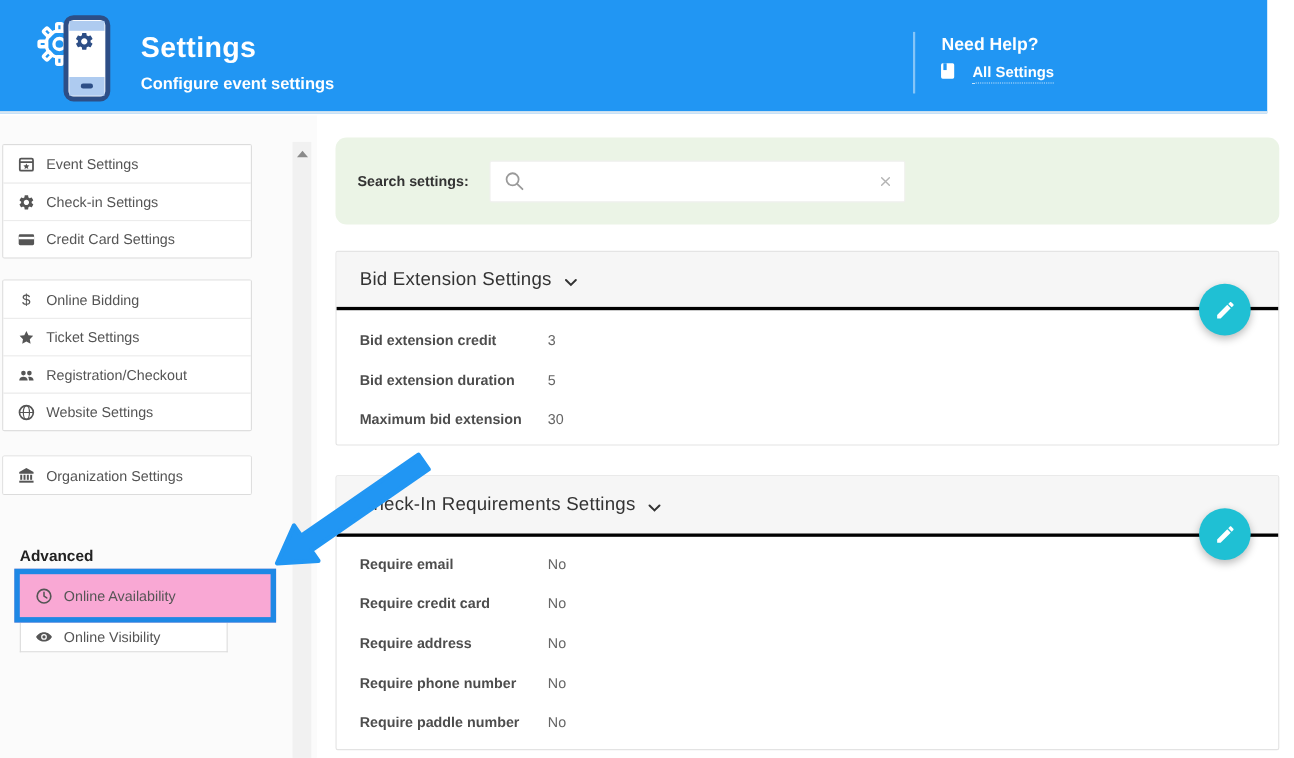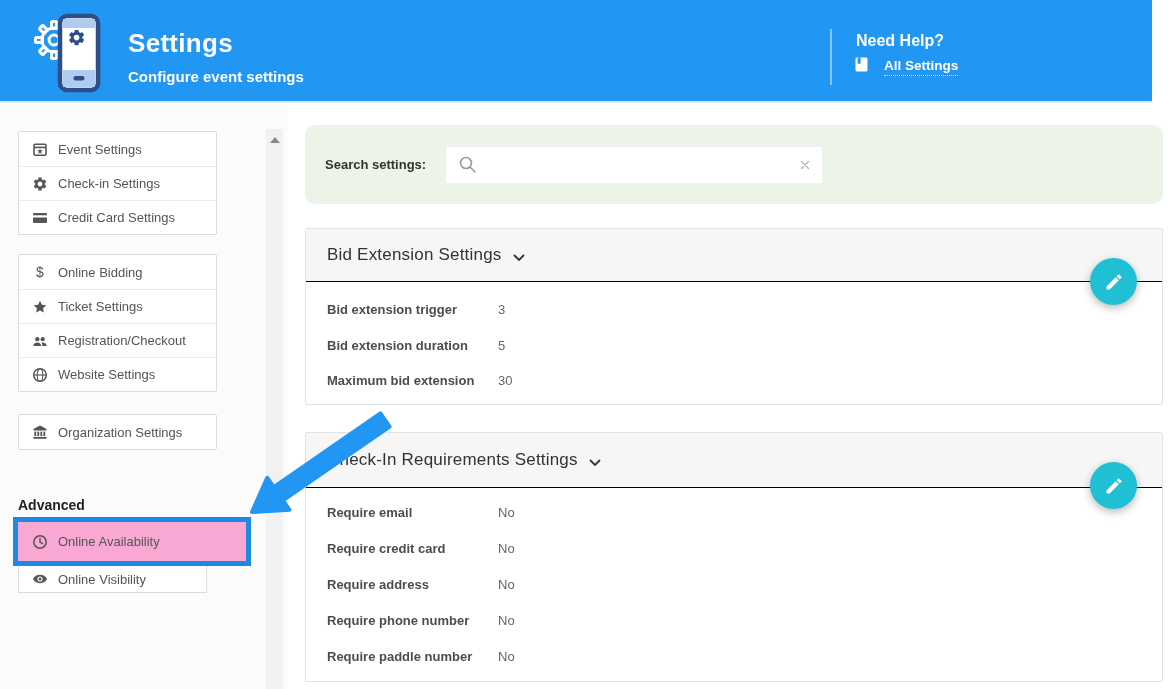--- a/index.html
+++ b/index.html
@@ -14,21 +14,21 @@
   .hdr-icon { position:absolute; left:32px; top:6px; }
   .hdr-title { position:absolute; left:128px; top:28px; font-size:26px; font-weight:bold; color:#fff; letter-spacing:.3px; }
   .hdr-sub { position:absolute; left:128px; top:68px; font-size:15px; font-weight:bold; color:#fff; }
   .hdr-divider { position:absolute; left:830px; top:29px; width:2px; height:56px; background:rgba(255,255,255,.45); }
   .help-title { position:absolute; left:856px; top:32px; font-size:16px; font-weight:bold; color:#fff; }
   .help-row { position:absolute; left:855px; top:57px; display:flex; align-items:center; }
   .help-link { margin-left:16px; font-size:13.5px; font-weight:bold; color:#fff; text-decoration:none;
     border-bottom:1px dotted rgba(255,255,255,.75); padding-bottom:2px; cursor:pointer; }
   
   .left-region { position:absolute; left:0; top:105px; width:288px; height:584px; background:#fbfbfb; }
-  .nav-group { position:absolute; left:18px; width:199px; background:#e5e5e5;
+  .nav-group { position:absolute; left:2px; width:227px; background:#e5e5e5;
     border:1px solid #dcdcdc; border-radius:2px; z-index:2; }
   .nav-item { display:flex; align-items:center; height:34px; padding-left:12px;
     border-top:1px solid #ececec; cursor:pointer; background:#fff; }
   .nav-item:first-child { border-top:none; }
   .nav-icon { width:18px; display:flex; justify-content:center; align-items:center; margin-right:9px; }
   .dollar-glyph { font-size:14px; color:#555; }
   .nav-label { font-size:13px; color:#555; }
   .advanced-label { position:absolute; left:18px; top:497px; font-size:14px; font-weight:bold; color:#222; z-index:2; }
   .highlight-item { position:absolute; left:13px; top:517px; width:238px; height:49px;
     border:5px solid #1e88e5; background:#f9a8d4; display:flex; align-items:center;
@@ -48,21 +48,21 @@
     border:1px solid #f0f0ee; border-radius:2px; display:flex; align-items:center; }
   .search-box svg.mag { margin-left:12px; }
   .search-box input { flex:1; border:none; outline:none; background:transparent;
     font-size:14px; color:#444; padding:0 8px; font-family:"Liberation Sans", sans-serif; }
   .clear-btn { margin-right:10px; cursor:pointer; display:flex; }
   
   .card { position:absolute; left:305px; width:858px; background:#fff;
     border:1px solid #e3e3e3; border-radius:2px; }
   .card-1 { top:228px; height:177px; }
   .card-2 { top:432px; height:250px; }
-  .card-header { background:#f6f6f6; border-bottom:1px solid #000000;
+  .card-header { background:#f6f6f6; border-bottom:3px solid #000000;
     display:flex; align-items:center; padding-left:21px; cursor:pointer; }
   .card-1 .card-header { height:53px; }
   .card-2 .card-header { height:55px; }
   .card-title { font-size:17px; color:#333; letter-spacing:.2px; }
   .chevron { margin-left:11px; margin-top:5px; }
   .card-body { padding-left:21px; }
   .card-1 .card-body { padding-top:10px; }
   .card-2 .card-body { padding-top:6px; }
   .field-row { display:flex; align-items:center; }
   .card-1 .field-row { height:35.5px; }
@@ -253,21 +253,21 @@
 
   <div class="card card-1">
     <div class="card-header">
       <span class="card-title">Bid Extension Settings</span>
       <svg class="chevron" width="12" height="8" viewBox="0 0 12 8">
         <path d="M1.5 1.5L6 6l4.5-4.5" stroke="#333" stroke-width="1.8" fill="none" stroke-linecap="round"></path>
       </svg>
     </div>
     <div class="card-body">
       <div class="field-row">
-        <span class="field-label">Bid extension trigger</span>
+        <span class="field-label">Bid extension credit</span>
         <span class="field-value">3</span>
       </div>
       <div class="field-row">
         <span class="field-label">Bid extension duration</span>
         <span class="field-value">5</span>
       </div>
       <div class="field-row">
         <span class="field-label">Maximum bid extension</span>
         <span class="field-value">30</span>
       </div>

